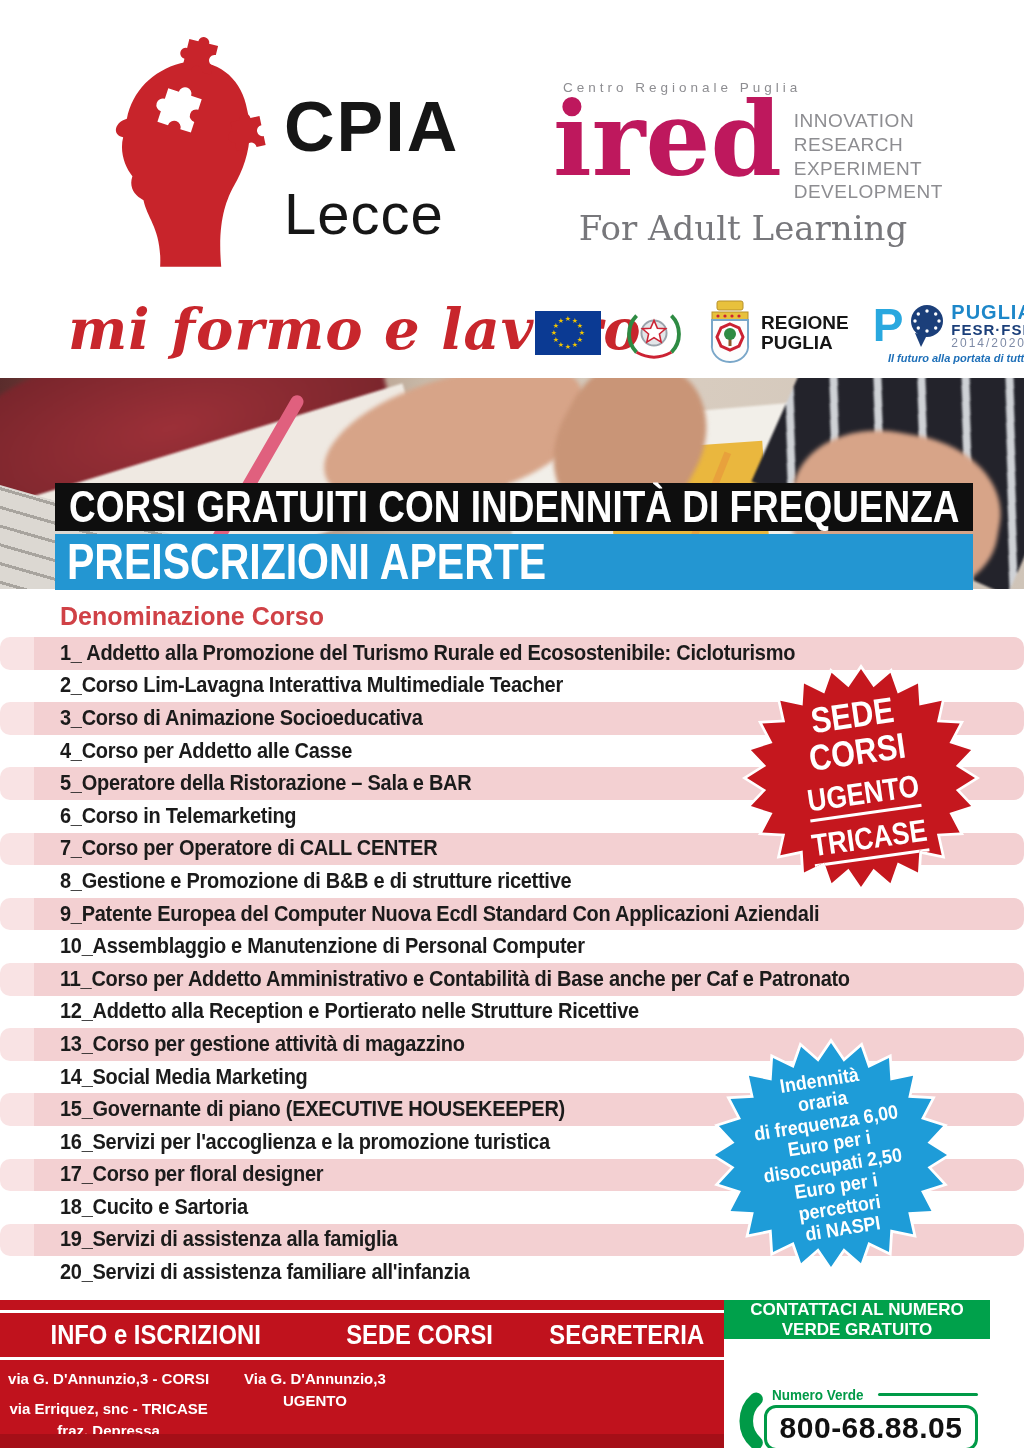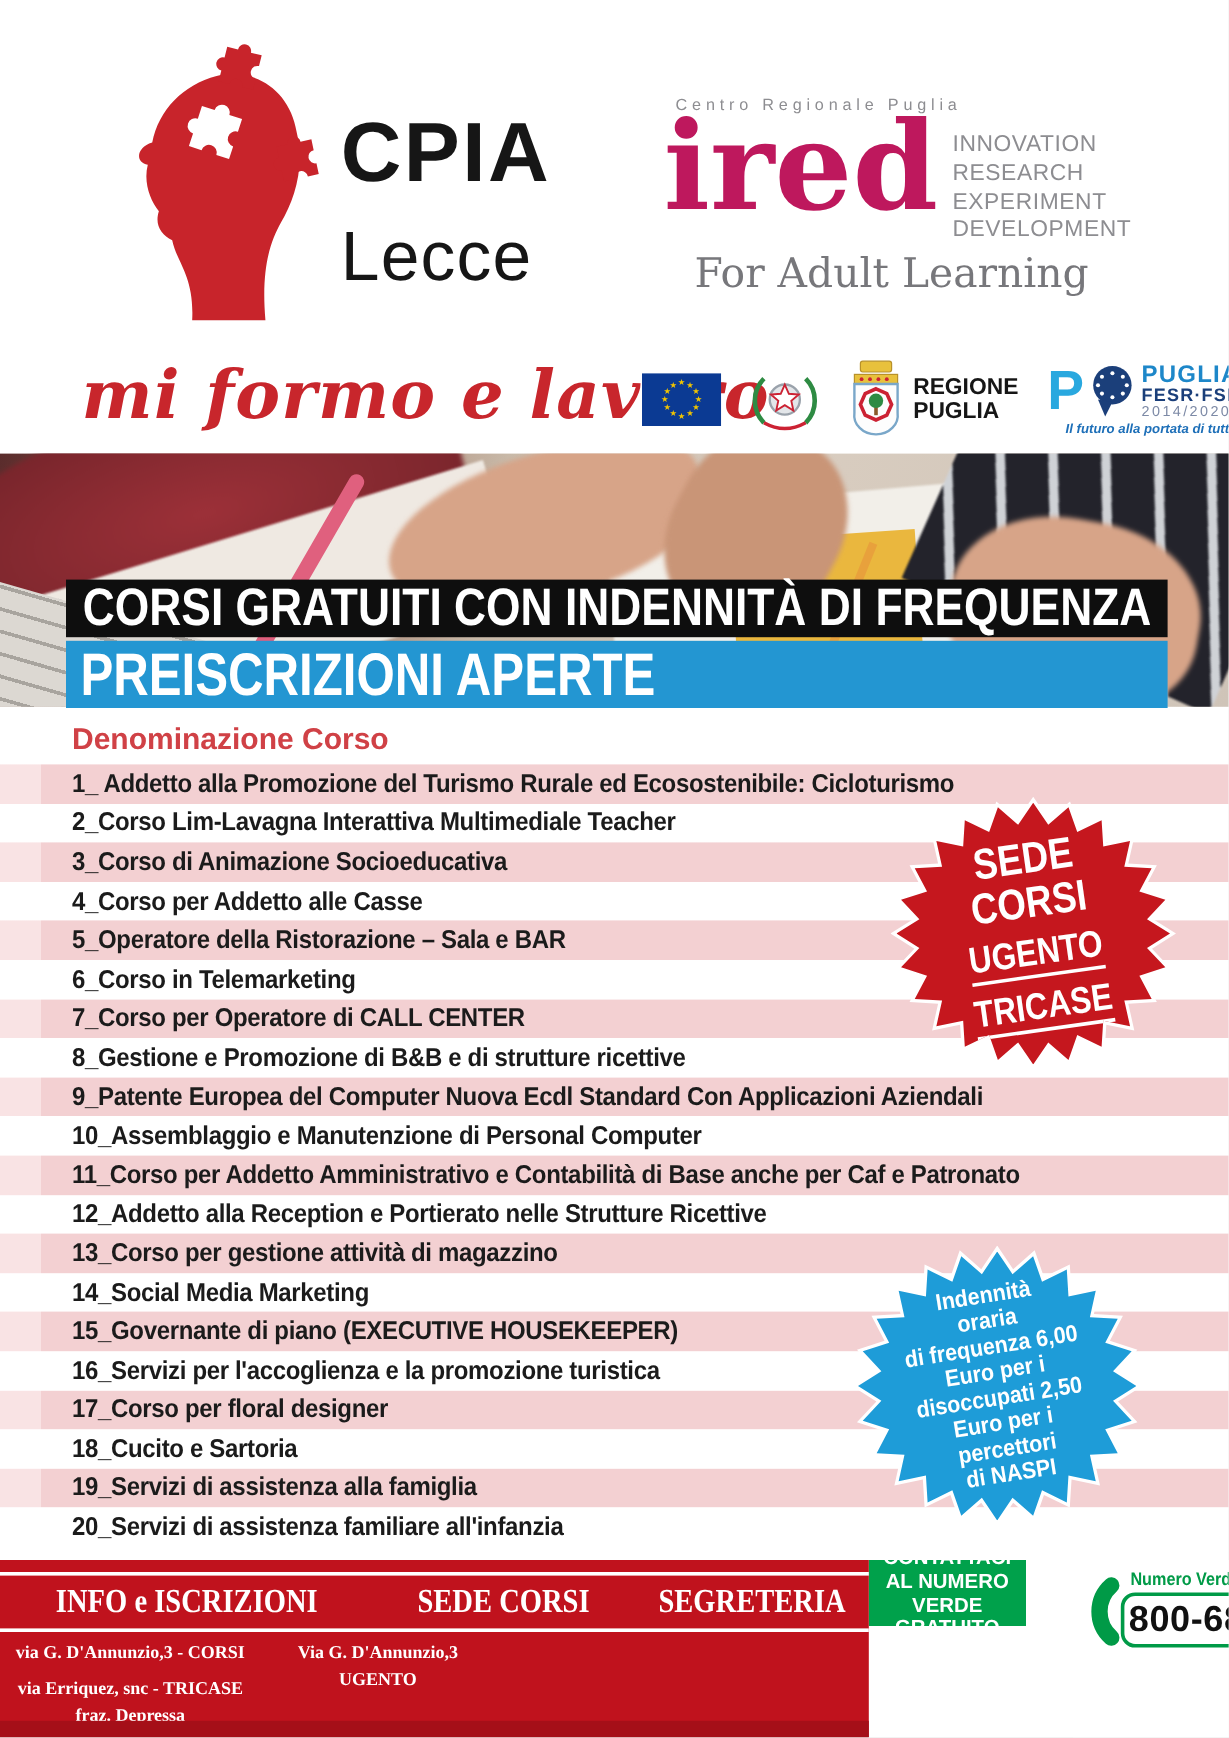--- a/index.html
+++ b/index.html
@@ -66,21 +66,21 @@
   .bar-blue{margin-top:3px;height:56px;background:#2396d2;display:flex;align-items:center;
             padding-left:12px;box-sizing:border-box;position:relative;}
   .bar-blue .preisc{color:#fff;font-size:50px;font-weight:700;white-space:nowrap;display:inline-block;
                     transform:scaleX(.82);transform-origin:left center;}
   .note{position:absolute;right:8px;top:5px;bottom:5px;width:382px;background:#d2232a;color:#fff;
         font-size:16.5px;font-weight:700;padding:5px 10px;line-height:1.3;box-sizing:border-box;}
 
   
   .list-heading{position:absolute;left:60px;top:602px;color:#d04146;font-size:25px;font-weight:700;}
   .rows{position:absolute;left:0;top:637px;width:1024px;}
-  .row{height:32.6px;display:flex;align-items:center;padding-left:60px;box-sizing:border-box;white-space:nowrap;}
+  .row{height:32.6px;display:flex;align-items:center;padding-left:60px;box-sizing:border-box;white-space:nowrap;border-radius:10px;}
   .row:nth-child(odd){background:linear-gradient(90deg,#f9e3e4 0 34px,#f3d0d2 34px);}
   .row span{font-size:21.5px;font-weight:700;color:#1b1b1b;letter-spacing:-.3px;display:inline-block;
             transform:scaleX(.93);transform-origin:left center;}
 
   
   .starburst{clip-path:polygon(100% 50%,91.6% 55.5%,98.3% 62.9%,88.8% 66.1%,93.3% 75%,83.3% 75.6%,
     85.4% 85.4%,75.6% 83.3%,75% 93.3%,66.1% 88.8%,62.9% 98.3%,55.5% 91.6%,50% 100%,44.5% 91.6%,
     37.1% 98.3%,33.9% 88.8%,25% 93.3%,24.4% 83.3%,14.6% 85.4%,16.7% 75.6%,6.7% 75%,11.2% 66.1%,
     1.7% 62.9%,8.4% 55.5%,0% 50%,8.4% 44.5%,1.7% 37.1%,11.2% 33.9%,6.7% 25%,16.7% 24.4%,14.6% 14.6%,
     24.4% 16.7%,25% 6.7%,33.9% 11.2%,37.1% 1.7%,44.5% 8.4%,50% 0%,55.5% 8.4%,62.9% 1.7%,66.1% 11.2%,
@@ -94,31 +94,31 @@
   .sede-loc{font-size:31px;font-weight:700;line-height:1.05;transform:scaleX(.85);border-bottom:3px solid #fff;
             padding-bottom:1px;margin-top:6px;display:inline-block;}
   .sede-loc-wrap{margin-top:2px;}
   .badge-blue{left:710px;top:1038px;width:242px;height:234px;}
   .badge-blue .badge-inner{background:#1e9cd8;}
   .blue-content{transform:rotate(-9deg);text-align:center;color:#fff;}
   .blue-line{font-size:19.5px;font-weight:700;line-height:1.1;transform:scaleX(.92);}
 
   
   .footer{position:absolute;left:0;top:1300px;width:1024px;height:148px;display:flex;}
-  .f-left{width:724px;position:relative;background:#c0121d;font-family:Liberation Serif, serif;}
+  .f-left{width:724px;position:relative;background:#c0121d;}
   .f-wline{position:absolute;left:0;right:0;height:3px;background:#fff;}
   .f-headers{position:absolute;top:13px;left:0;right:0;height:44px;display:flex;align-items:center;}
   .f-h{color:#fff;font-size:28px;font-weight:700;text-align:center;transform:scaleX(.85);}
   .f-h1{width:43%;}.f-h2{width:30%;}.f-h3{width:27%;}
   .f-details{position:absolute;top:62px;left:0;right:0;bottom:14px;display:flex;color:#fff;}
   .f-col{font-size:15px;font-weight:700;text-align:center;line-height:1.45;padding-top:6px;box-sizing:border-box;}
   .f-c1{width:43%;}.f-c2{width:30%;}.f-c3{width:27%;}
   .f-gap{height:8px;}
   .f-bottom{position:absolute;left:0;right:0;bottom:0;height:14px;background:#a50f18;}
-  .f-right{width:266px;display:flex;gap:39px;}
+  .f-right{width:266px;display:flex;flex-direction:column;gap:39px;}
   .g-title{height:55px;background:#00a14b;color:#fff;font-weight:700;font-size:17px;text-align:center;
            display:flex;align-items:center;justify-content:center;line-height:1.15;padding:0 12px;box-sizing:border-box;}
   .nv-area{flex:1;background:#fff;position:relative;padding:6px 8px 6px 8px;box-sizing:border-box;}
   .nv-phone{position:absolute;left:6px;top:14px;width:34px;height:58px;}
   .nv-label-row{display:flex;align-items:center;margin-left:40px;margin-top:2px;}
   .nv-label{color:#009a47;font-weight:700;font-size:15px;transform:scaleX(.9);transform-origin:left center;white-space:nowrap;}
   .nv-line{flex:1;height:3px;background:#009a47;margin-left:4px;margin-right:4px;border-radius:2px;}
   .nv-box{border:3px solid #009a47;border-radius:12px;margin-left:32px;margin-right:4px;margin-top:2px;
           padding:3px 4px;text-align:center;}
   .nv-number{font-size:30px;font-weight:700;color:#111;letter-spacing:.5px;white-space:nowrap;}

